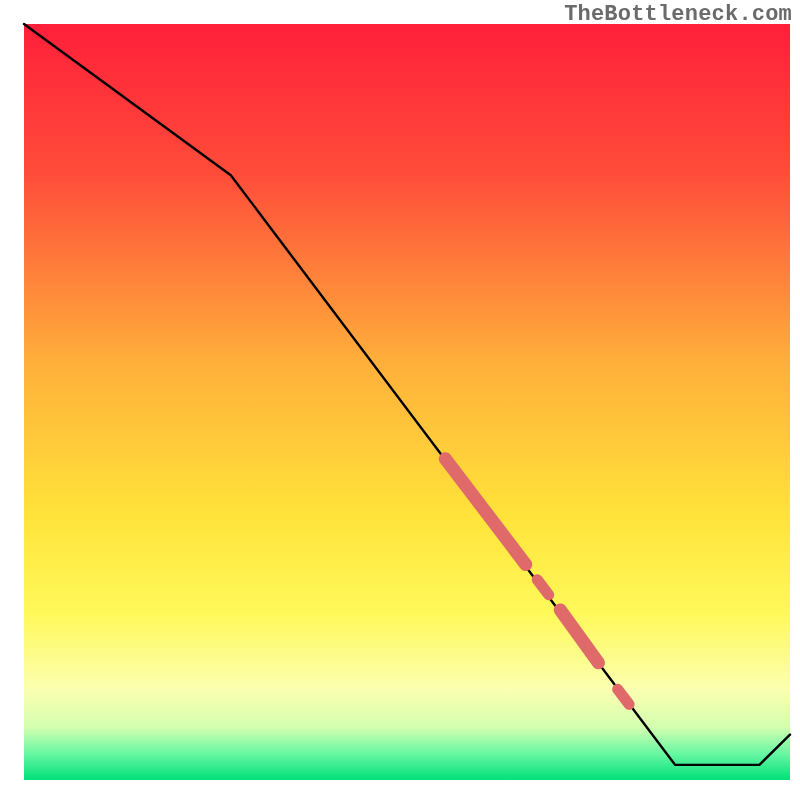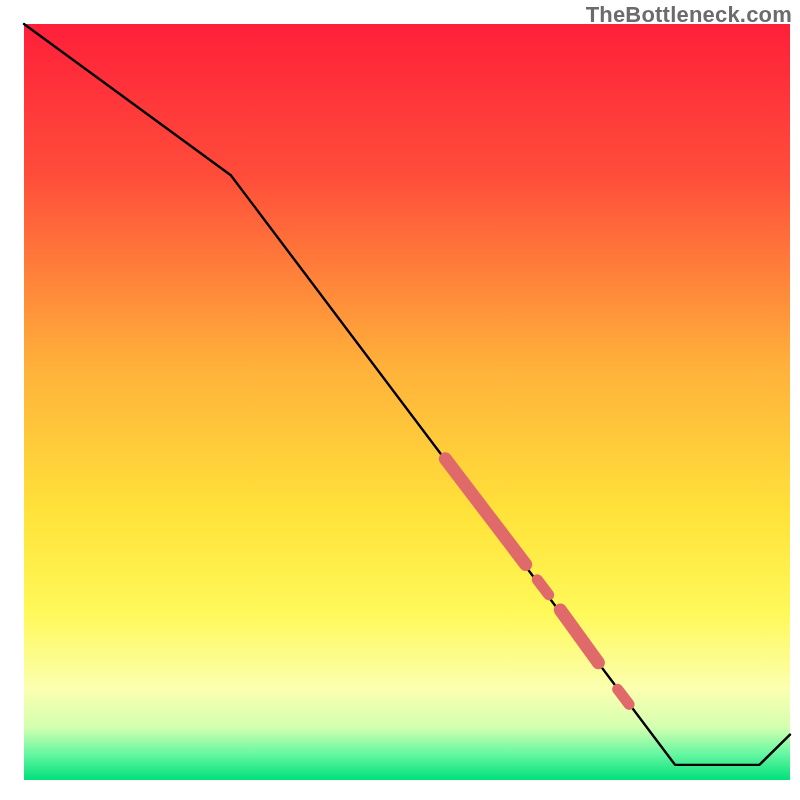--- a/index.html
+++ b/index.html
@@ -8,20 +8,21 @@
     width: 800px;
     height: 800px;
     overflow: hidden;
     font-family: Arial, Helvetica, sans-serif;
     background: #ffffff;
   }
   .stage {
     position: relative;
     width: 800px;
     height: 800px;
+    font-family: Liberation Mono, monospace;
   }
   svg {
     position: absolute;
     top: 0;
     left: 0;
   }
   .watermark {
     position: absolute;
     top: 2px;
     right: 8px;

